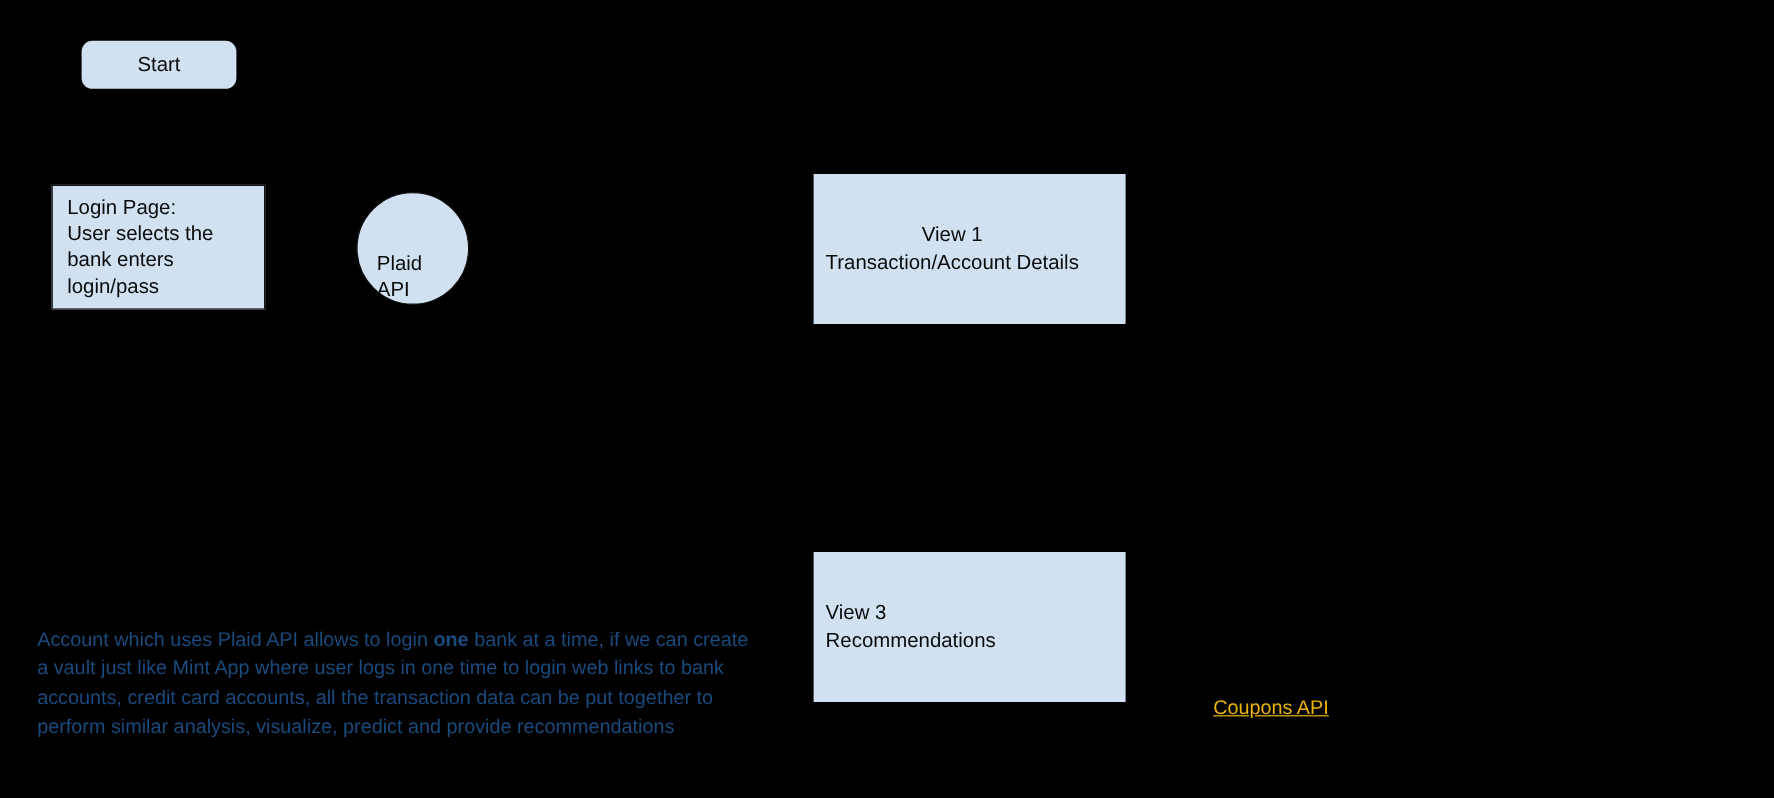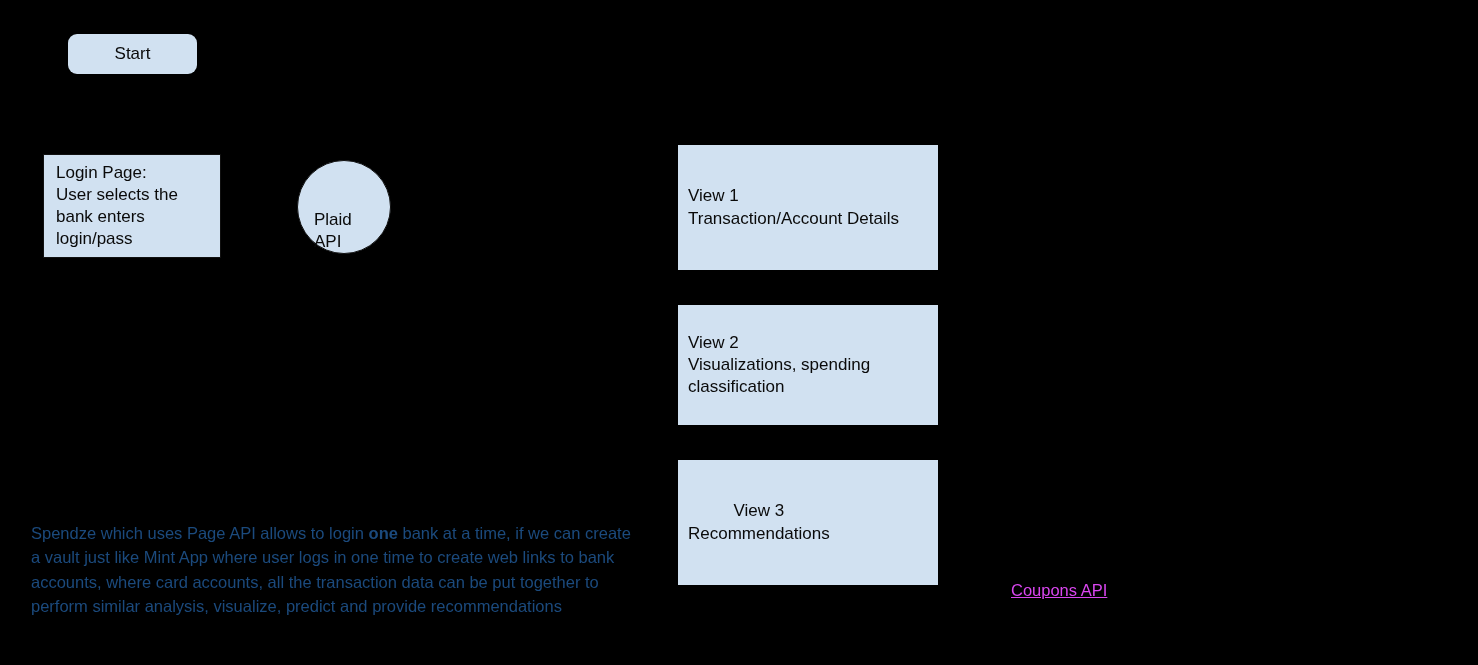--- a/index.html
+++ b/index.html
@@ -101,44 +101,44 @@
 
   
   .view-node {
     left: 678px;
     width: 260px;
     display: flex;
     align-items: center;
     padding: 0 10px;
     font-size: 17px;
   }
-  #view1-node { top: 145px; height: 125px; }
+  #view1-node { top: 145px; height: 125px; text-align: center; }
   #view2-node { top: 305px; height: 120px; }
-  #view3-node { top: 460px; height: 125px; text-align: center; }
+  #view3-node { top: 460px; height: 125px; }
 
   
   #note-paragraph {
     position: absolute;
     left: 31px;
     top: 521px;
     width: 600px;
     font-size: 16.5px;
     line-height: 1.47;
     color: #1b4a7d;
     font-family: "Liberation Sans", sans-serif;
   }
   #note-paragraph b { font-weight: bold; }
 
   
   #coupons-link {
     position: absolute;
     left: 1011px;
     top: 581px;
     font-size: 16.5px;
-    color: #d946ef;
+    color: #eab308;
     text-decoration: underline;
     cursor: pointer;
   }
 </style>
 </head>
 <body>
 
 <div id="canvas">
 
   <div class="node" id="start-node">
@@ -156,28 +156,23 @@
     <span class="node-text">Plaid
 API</span>
   </div>
 
 
   <div class="node view-node" id="view1-node">
     <span class="node-text">View 1
 Transaction/Account Details</span>
   </div>
 
-  <div class="node view-node" id="view2-node">
-    <span class="node-text">View 2
-Visualizations, spending
-classification</span>
-  </div>
 
   <div class="node view-node" id="view3-node">
     <span class="node-text">View 3
 Recommendations</span>
   </div>
 
-  <div id="note-paragraph"><span>Spendze which uses Page API allows to login </span><b>one</b><span> bank at a time, if we can create a vault just like Mint App where user logs in one time to create web links to bank accounts, where card accounts, all the transaction data can be put together to perform similar analysis, visualize, predict and provide recommendations</span></div>
+  <div id="note-paragraph"><span>Account which uses Plaid API allows to login </span><b>one</b><span> bank at a time, if we can create a vault just like Mint App where user logs in one time to login web links to bank accounts, credit card accounts, all the transaction data can be put together to perform similar analysis, visualize, predict and provide recommendations</span></div>
 
   <a id="coupons-link" href="#">Coupons API</a>
 
 </div>
 
 </body></html>

